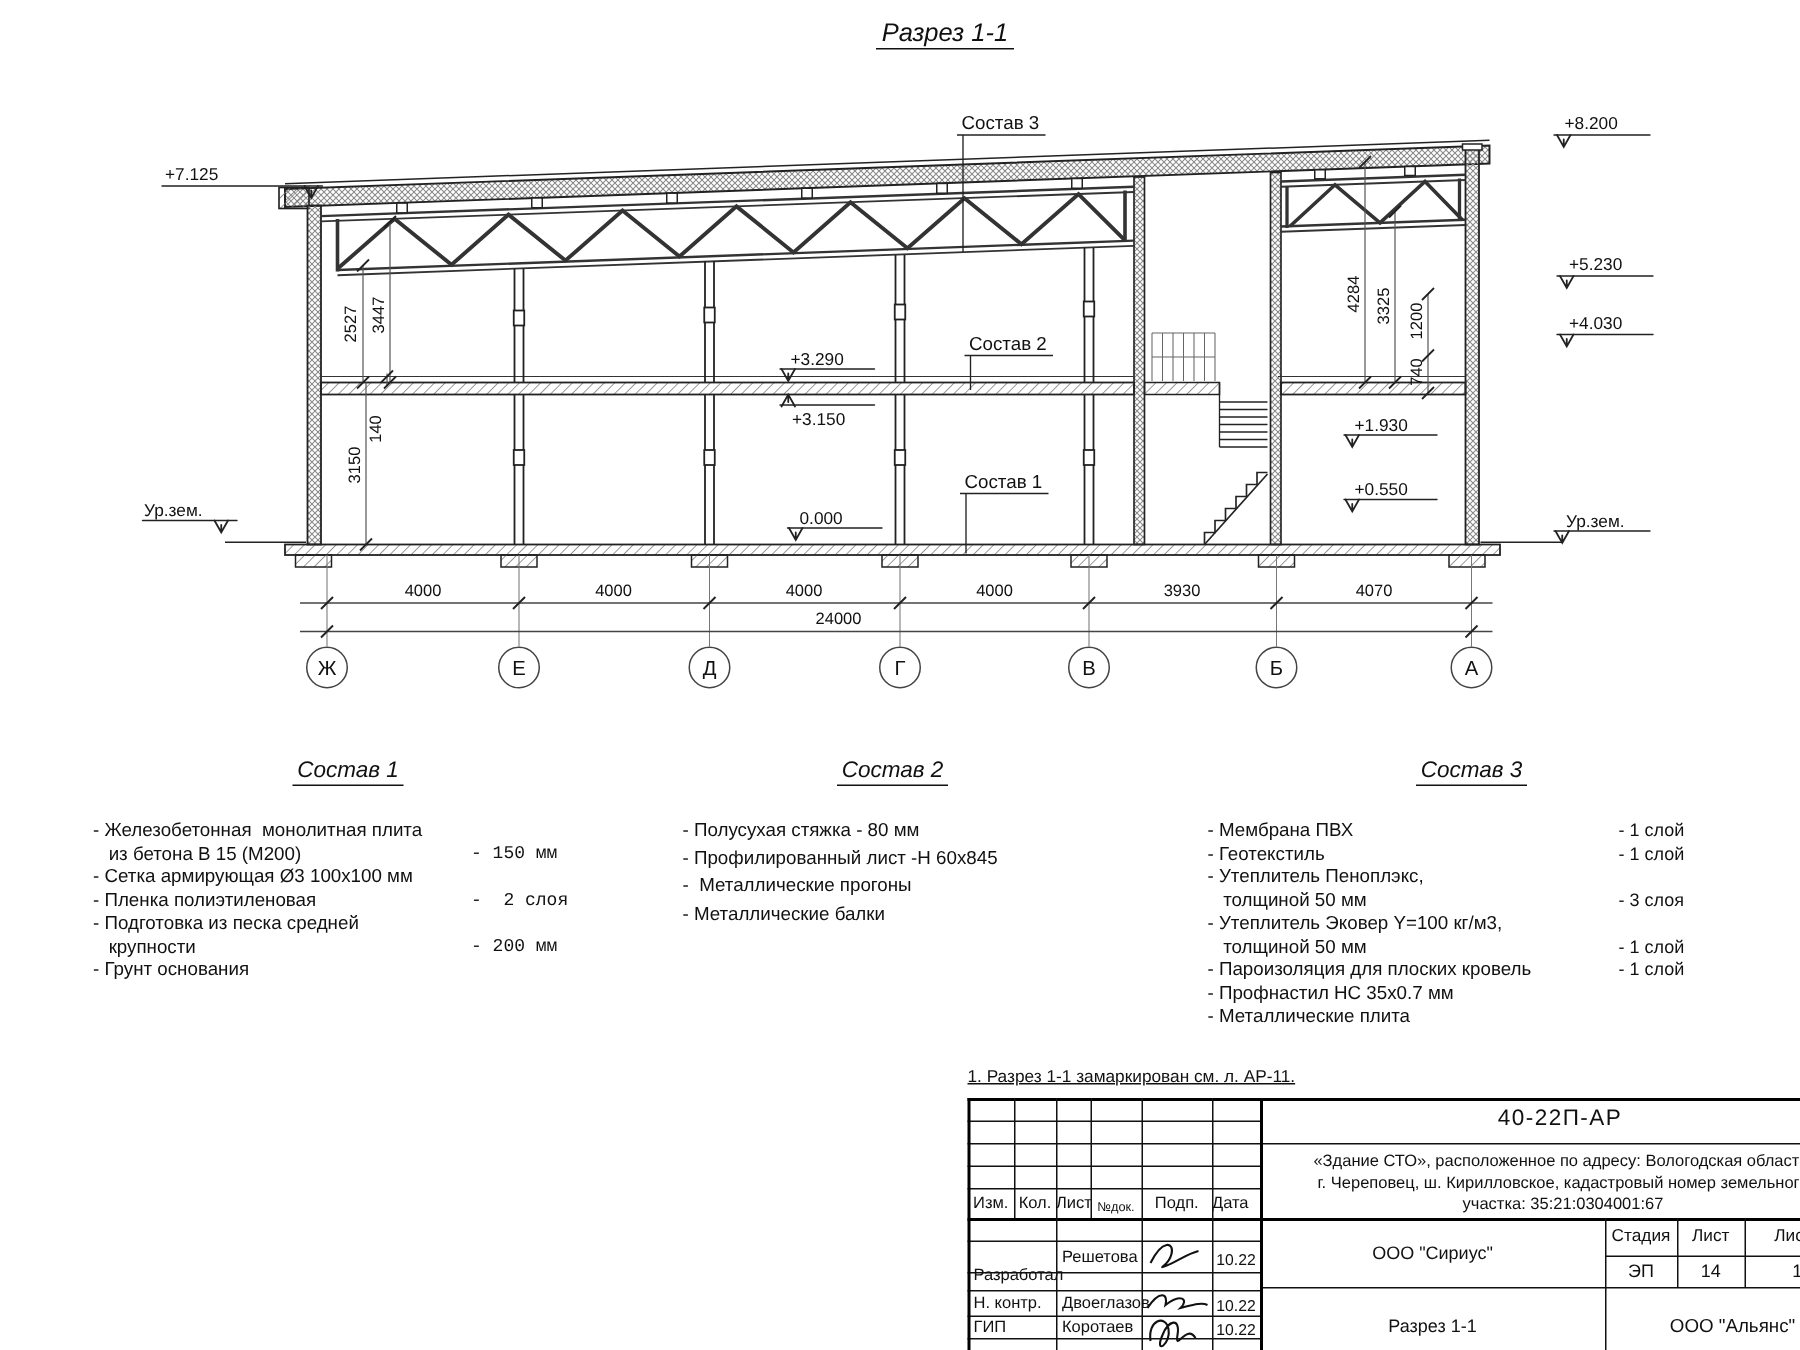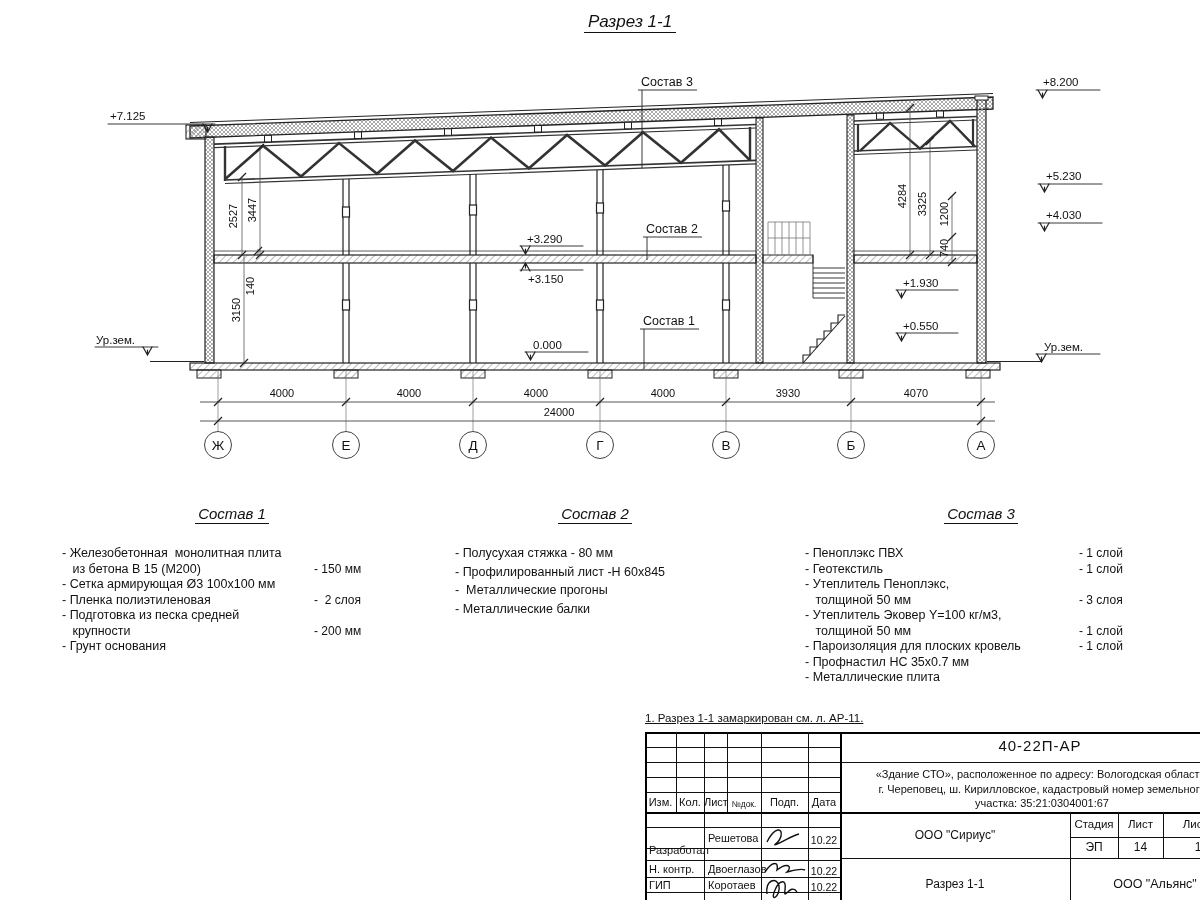--- a/index.html
+++ b/index.html
@@ -13,21 +13,21 @@
   svg .dimtxt{font-size:11px;}
   svg .axtxt{font-size:13.5px;}
   svg .lbl{font-size:12.5px;}
   
   .comp{position:absolute;}
   .comp h3{margin:0 0 24px 0;font-size:15px;font-style:italic;font-weight:normal;text-align:center;}
   .comp h3 span{border-bottom:1.3px solid #111;padding:0 3px 1px;}
   .ci{display:flex;align-items:flex-end;}
   .ci-t{flex:1;white-space:pre-wrap;font-size:12.5px;line-height:15.5px;}
   .ci-v{white-space:pre;font-size:12px;line-height:15.5px;}
-  .comp1 .ci-v{width:88px;}
+  .comp1 .ci-v{width:88px;font-family:Liberation Mono, monospace;}
   .comp3 .ci-v{width:78px;}
   #note{left:645px;top:712px;font-size:11.5px;text-decoration:underline;}
   
   #stamp{left:645px;top:732px;width:600px;height:180px;}
   .hl{position:absolute;background:#111;height:1px;}
   .vl{position:absolute;background:#111;width:1px;}
   .thick{background:#000;}
   .st{position:absolute;font-size:11px;line-height:12px;}
   .ctr{text-align:center;}
 </style>
@@ -369,21 +369,21 @@
       <span class="ci-t">-  Металлические прогоны</span>
     </div>
   <div class="ci">
       <span class="ci-t">- Металлические балки</span>
     </div>
 </div>
 
 <div class="comp comp3" style="left:805px;top:505px;width:352px;">
   <h3><span>Состав 3</span></h3>
   <div class="ci">
-      <span class="ci-t">- Пеноплэкс ПВХ</span>
+      <span class="ci-t">- Мембрана ПВХ</span>
       <span class="ci-v">- 1 слой</span>
     </div>
   <div class="ci">
       <span class="ci-t">- Геотекстиль</span>
       <span class="ci-v">- 1 слой</span>
     </div>
   <div class="ci">
       <span class="ci-t">- Утеплитель Пеноплэкс,
    толщиной 50 мм</span>
       <span class="ci-v">- 3 слоя</span>
@@ -432,21 +432,21 @@
   <div class="vl thick" style="left:195px;top:0;height:180px;width:2px"></div>
   <div class="vl" style="left:425px;top:80px;height:100px"></div>
   <div class="vl" style="left:473px;top:80px;height:46px"></div>
   <div class="vl" style="left:518px;top:80px;height:46px"></div>
 
   <div class="st ctr" style="left:0;top:64px;width:31px">Изм.</div>
   <div class="st ctr" style="left:31px;top:64px;width:28px">Кол.</div>
   <div class="st ctr" style="left:59px;top:64px;width:23px">Лист</div>
   <div class="st ctr" style="left:82px;top:66px;width:34px;font-size:8.5px">№док.</div>
   <div class="st ctr" style="left:116px;top:64px;width:47px">Подп.</div>
-  <div class="st ctr" style="left:163px;top:64px;width:32px">Дата</div>
+  <div class="st ctr" style="left:163px;top:64px;width:20px">Дата</div>
 
   <div class="st ctr" style="left:195px;top:8px;width:400px;font-size:15px;letter-spacing:1px">40-22П-АР</div>
   <div class="st ctr" style="left:197px;top:35px;width:400px;font-size:11px;line-height:14.5px">
     <div>«Здание СТО», расположенное по адресу: Вологодская область,</div>
     <div>г. Череповец, ш. Кирилловское, кадастровый номер земельного</div>
     <div>участка: 35:21:0304001:67</div>
   </div>
 
   <div class="st" style="left:4px;top:112px;width:56px">Разработал</div>
   <div class="st" style="left:63px;top:100px;width:52px">Решетова</div>

